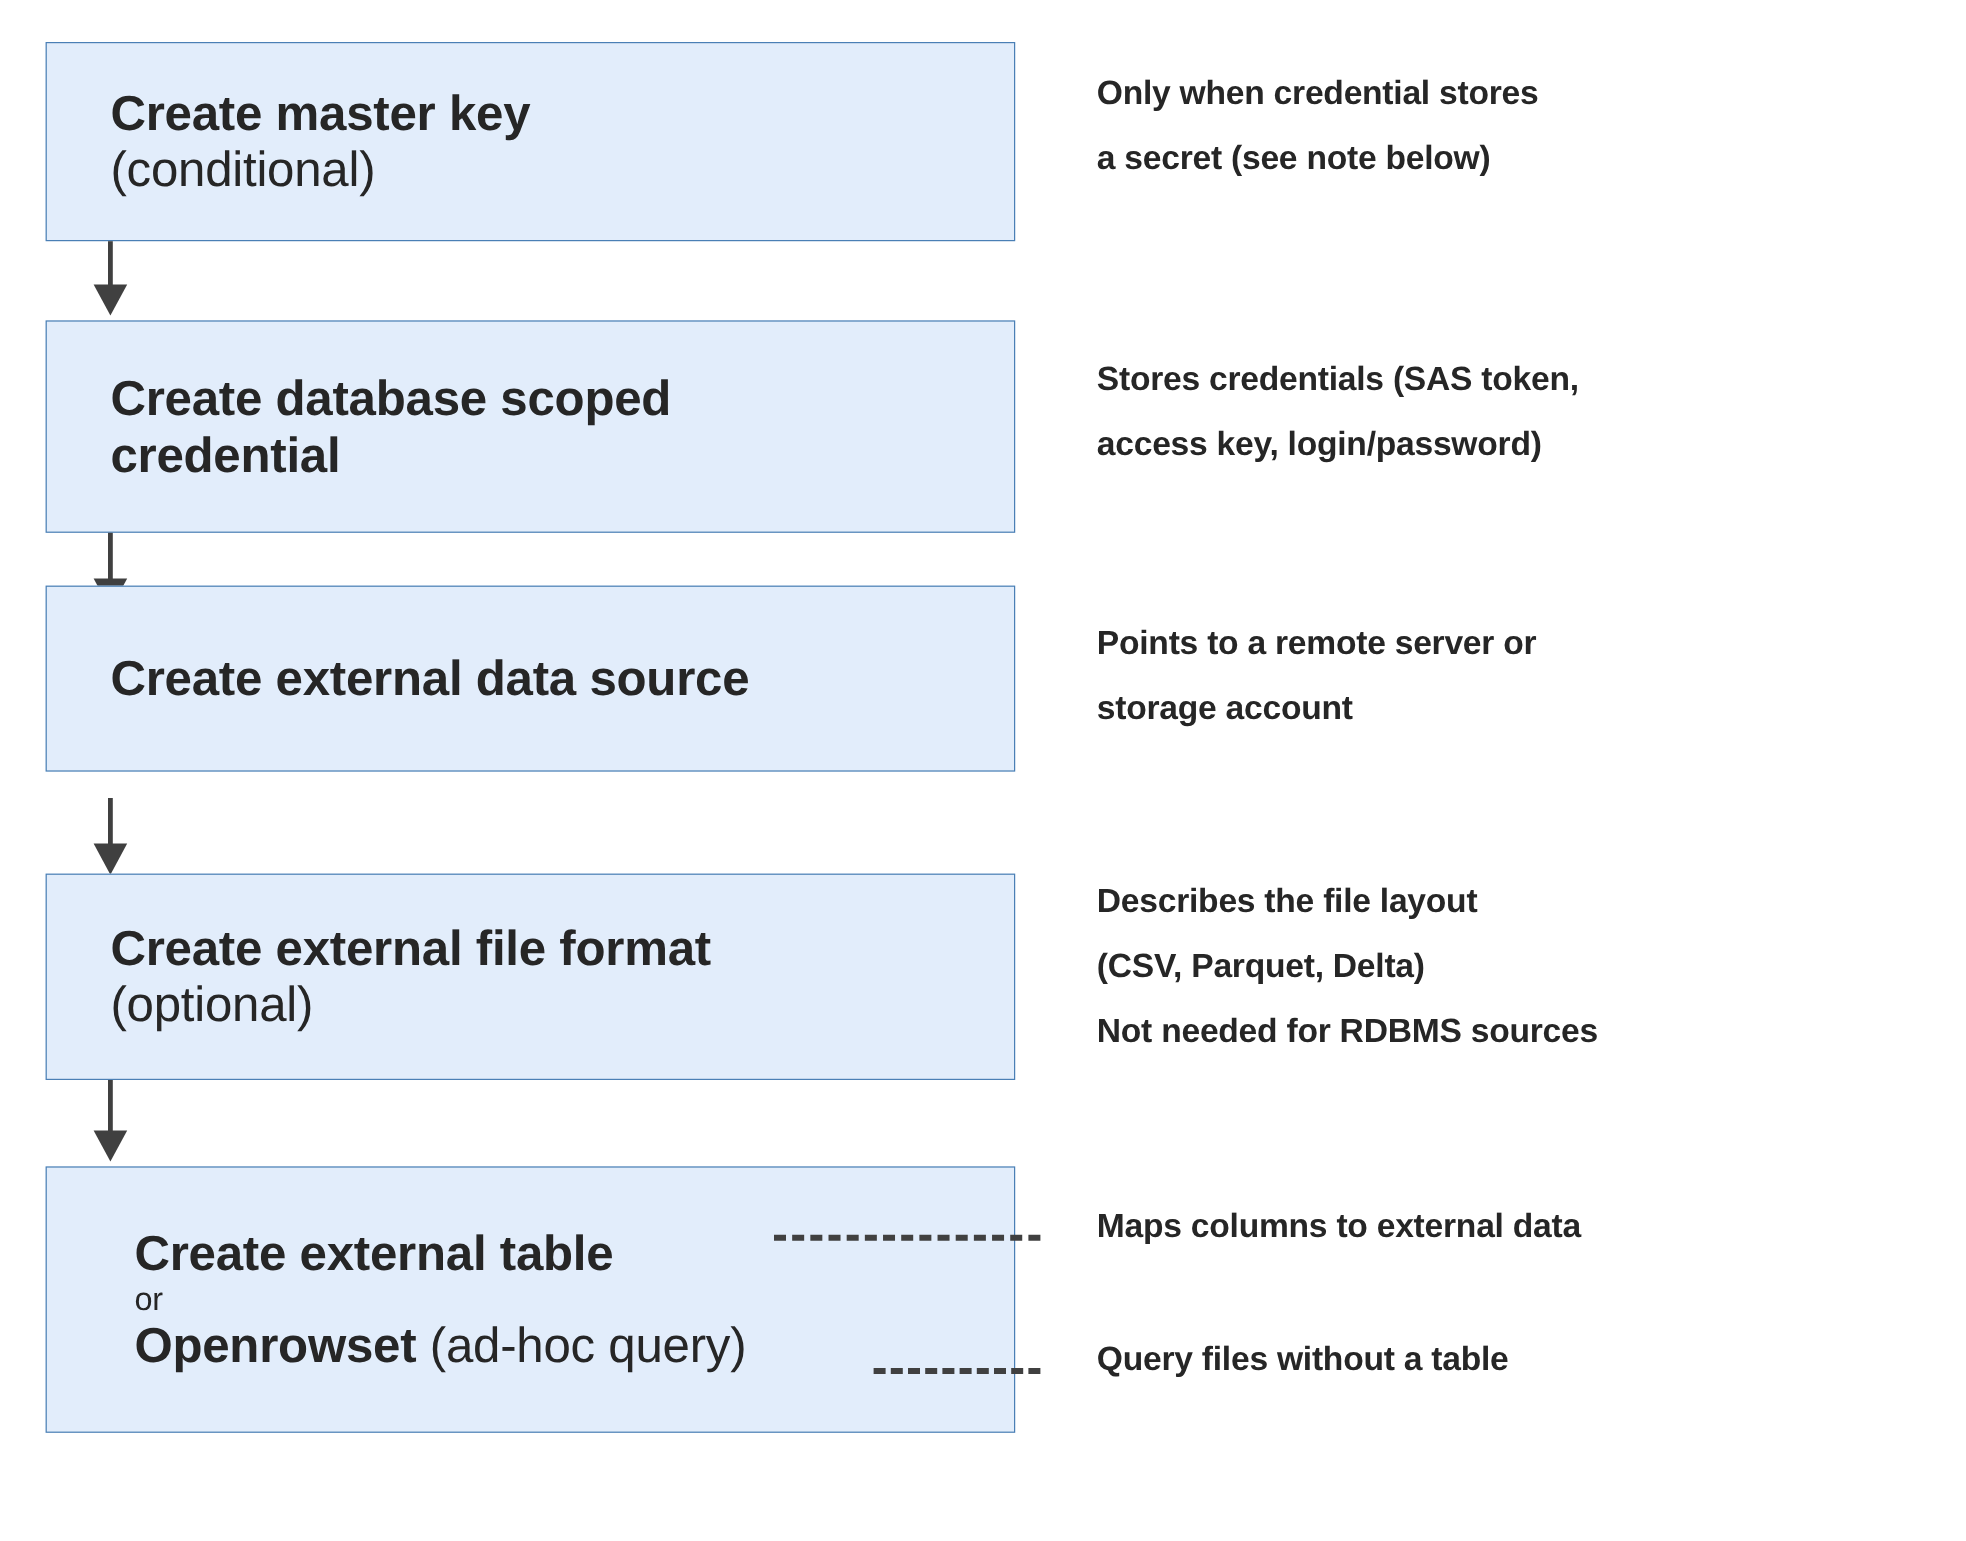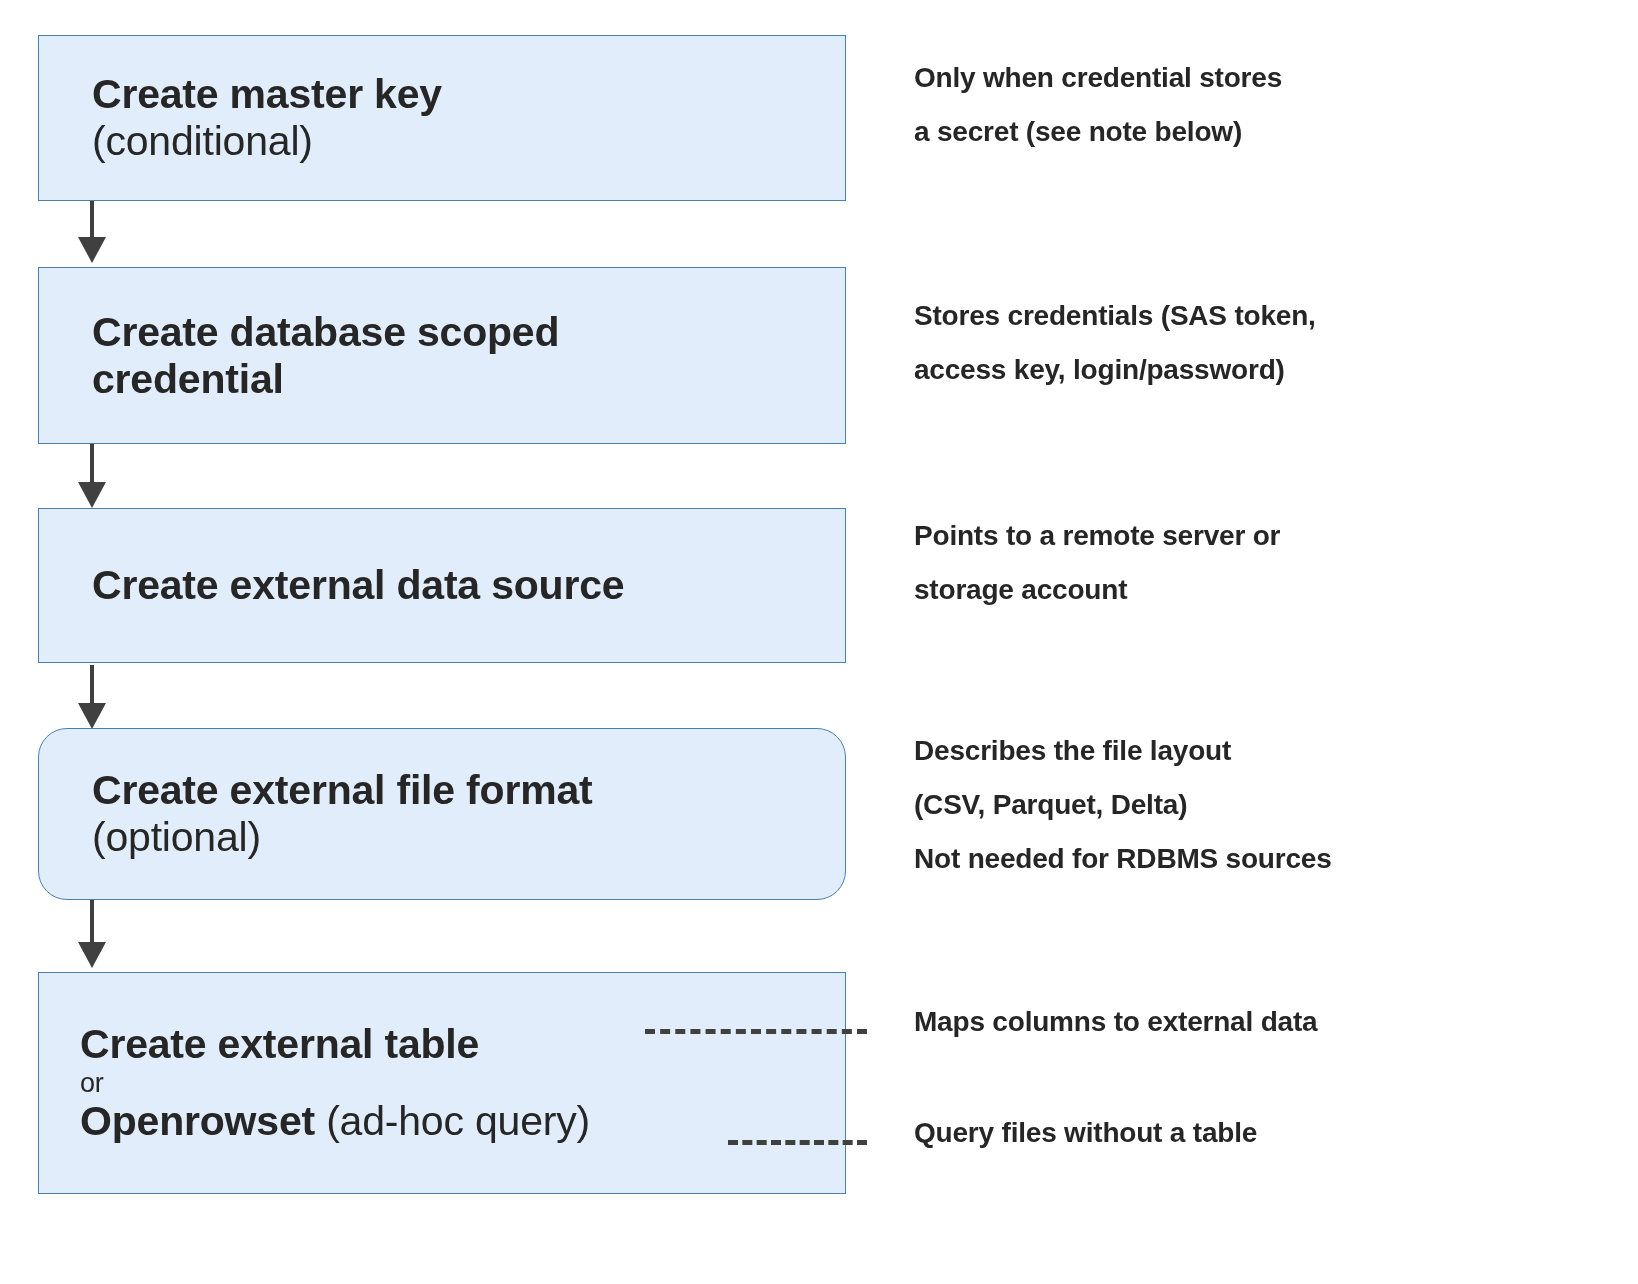--- a/index.html
+++ b/index.html
@@ -86,21 +86,21 @@
   }
 
   
   .dashline {
     position: absolute;
     height: 0;
     border-top: 5px dashed #404040;
   }
 
   
-  .box-last .line { padding-left: 41px; }
+  .box-last .line { padding-left: 53px; margin-left: 20px; }
 </style>
 </head>
 <body>
 
 <div id="canvas">
 
   <div class="flow-box" style="top:35px; height:166px;">
     <div class="line strong">Create master key</div>
     <div class="line light">(conditional)</div>
   </div>
@@ -117,32 +117,32 @@
     <div class="line strong">credential</div>
   </div>
   <div class="note" style="top:298px;">Stores credentials (SAS token,</div>
   <div class="note" style="top:352px;">access key, login/password)</div>
 
   <div class="arrow" style="top:444px; height:66px;">
     <div class="shaft" style="height:42px;"></div>
     <div class="head" style="top:38px;"></div>
   </div>
 
-  <div class="flow-box" style="top:508px; height:155px;">
+  <div class="flow-box" style="top:488px; height:155px;">
     <div class="line strong">Create external data source</div>
   </div>
   <div class="note" style="top:518px;">Points to a remote server or</div>
   <div class="note" style="top:572px;">storage account</div>
 
   <div class="arrow" style="top:665px; height:66px;">
     <div class="shaft" style="height:42px;"></div>
     <div class="head" style="top:38px;"></div>
   </div>
 
-  <div class="flow-box" style="top:728px; height:172px;border-radius:29px;">
+  <div class="flow-box" style="top:728px; height:172px;">
     <div class="line strong">Create external file format</div>
     <div class="line light">(optional)</div>
   </div>
   <div class="note" style="top:733px;">Describes the file layout</div>
   <div class="note" style="top:787px;">(CSV, Parquet, Delta)</div>
   <div class="note" style="top:841px;">Not needed for RDBMS sources</div>
 
   <div class="arrow" style="top:900px; height:72px;">
     <div class="shaft" style="height:46px;"></div>
     <div class="head" style="top:42px;"></div>

